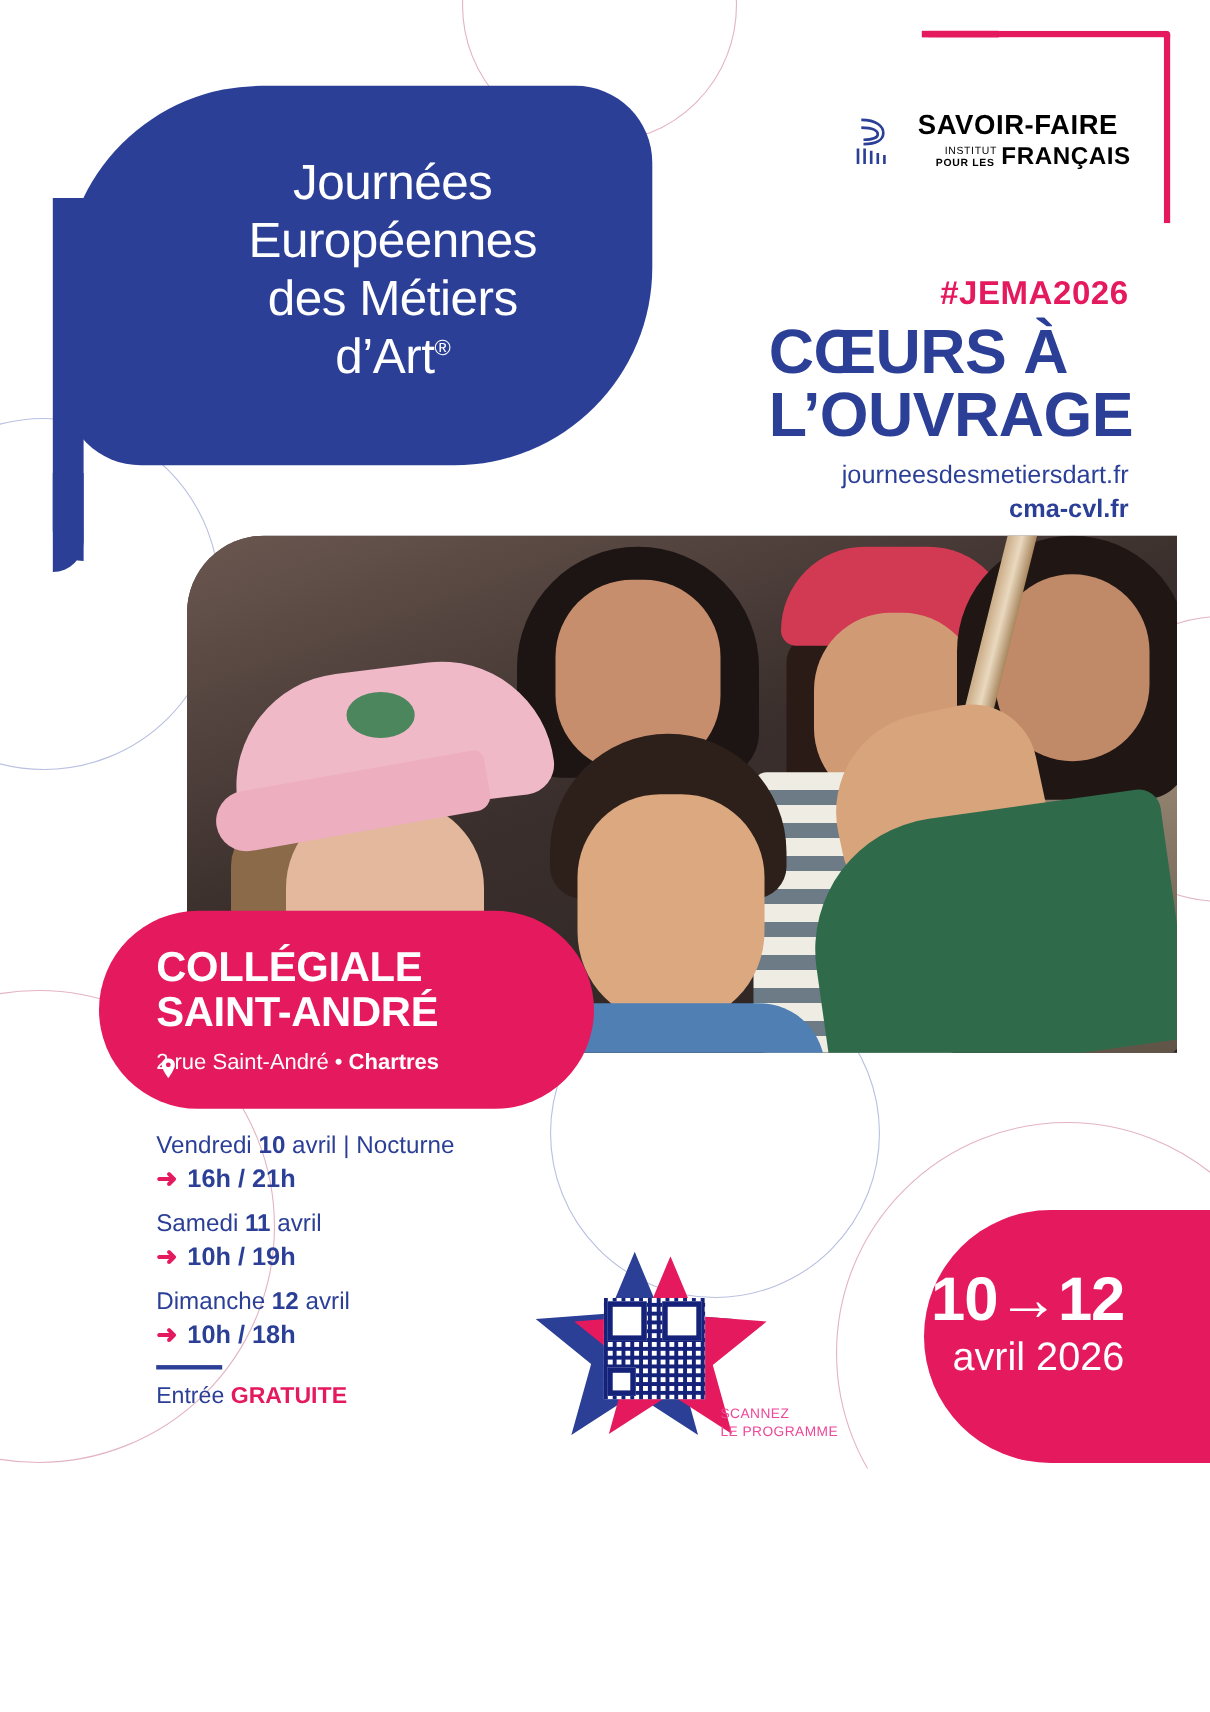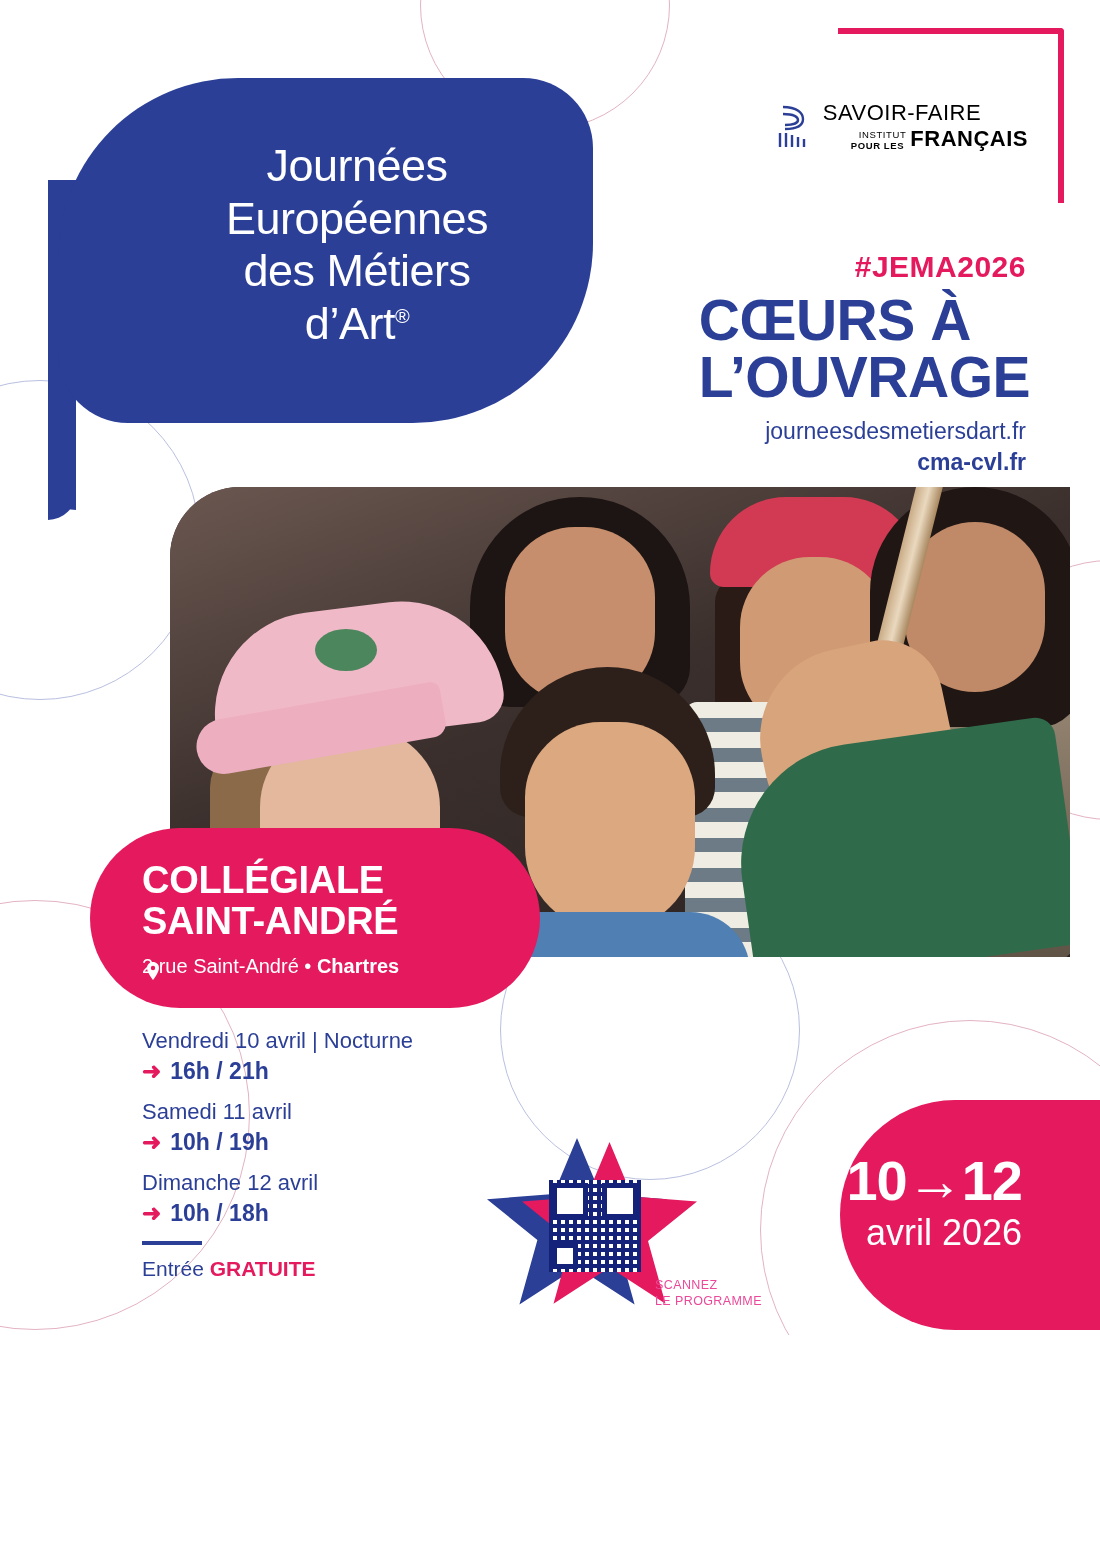--- a/index.html
+++ b/index.html
@@ -77,21 +77,21 @@
     background: #e4195e;
   }
 
   
   .sf-logo {
     position: absolute;
     right: 72px; top: 100px;
     display: flex; align-items: center; gap: 10px;
   }
   .sf-mark { width: 36px; height: 46px; }
-  .sf-l1 { font-size: 22px; font-weight: normal; letter-spacing: .5px; }
+  .sf-l1 { font-size: 25px; font-weight: bold; letter-spacing: .5px; text-align: center; }
   .sf-l2 { font-size: 9.5px; font-weight: normal; letter-spacing: .6px; margin-top: 2px; padding-left: 36px;}
   .sf-l3 { font-size: 9.5px; font-weight: bold; letter-spacing: .6px; padding-left: 28px; }
   .sf-big { font-size: 22px; font-weight: bold; letter-spacing: .5px; }
   .sf-right { display:flex; flex-direction: column; }
   .sf-row2 { display:flex; align-items: flex-end; gap: 4px; }
   .sf-small-stack { display:flex; flex-direction: column; line-height: 1.15; }
 
   
   .hashtag {
     position: absolute;
@@ -248,21 +248,21 @@
     position:absolute; left:146px; top:962px; color:#fff; font-size:16px;
   }
 
   
   .sched { position: absolute; left: 142px; top: 1022px; width: 360px; }
   .sc-day {
     color: #2b3f97;
     font-size: 22px;
     margin-top: 6px;
   }
-  .sc-day b { font-weight: normal; }
+  .sc-day b { font-weight: bold; }
   .sc-time {
     display: flex; align-items: center; gap: 9px;
     color: #2b3f97; font-size: 23px; font-weight: bold;
     margin: 4px 0 14px 0;
   }
   .arrow-ico { color:#e4195e; font-size: 23px; line-height:1; }
   .sc-rule { width: 60px; height: 4px; background: #2b3f97; margin: 8px 0 12px 0; }
   .free { color: #2b3f97; font-size: 21px; }
   .free b { color: #e4195e; font-weight: bold; }
 

